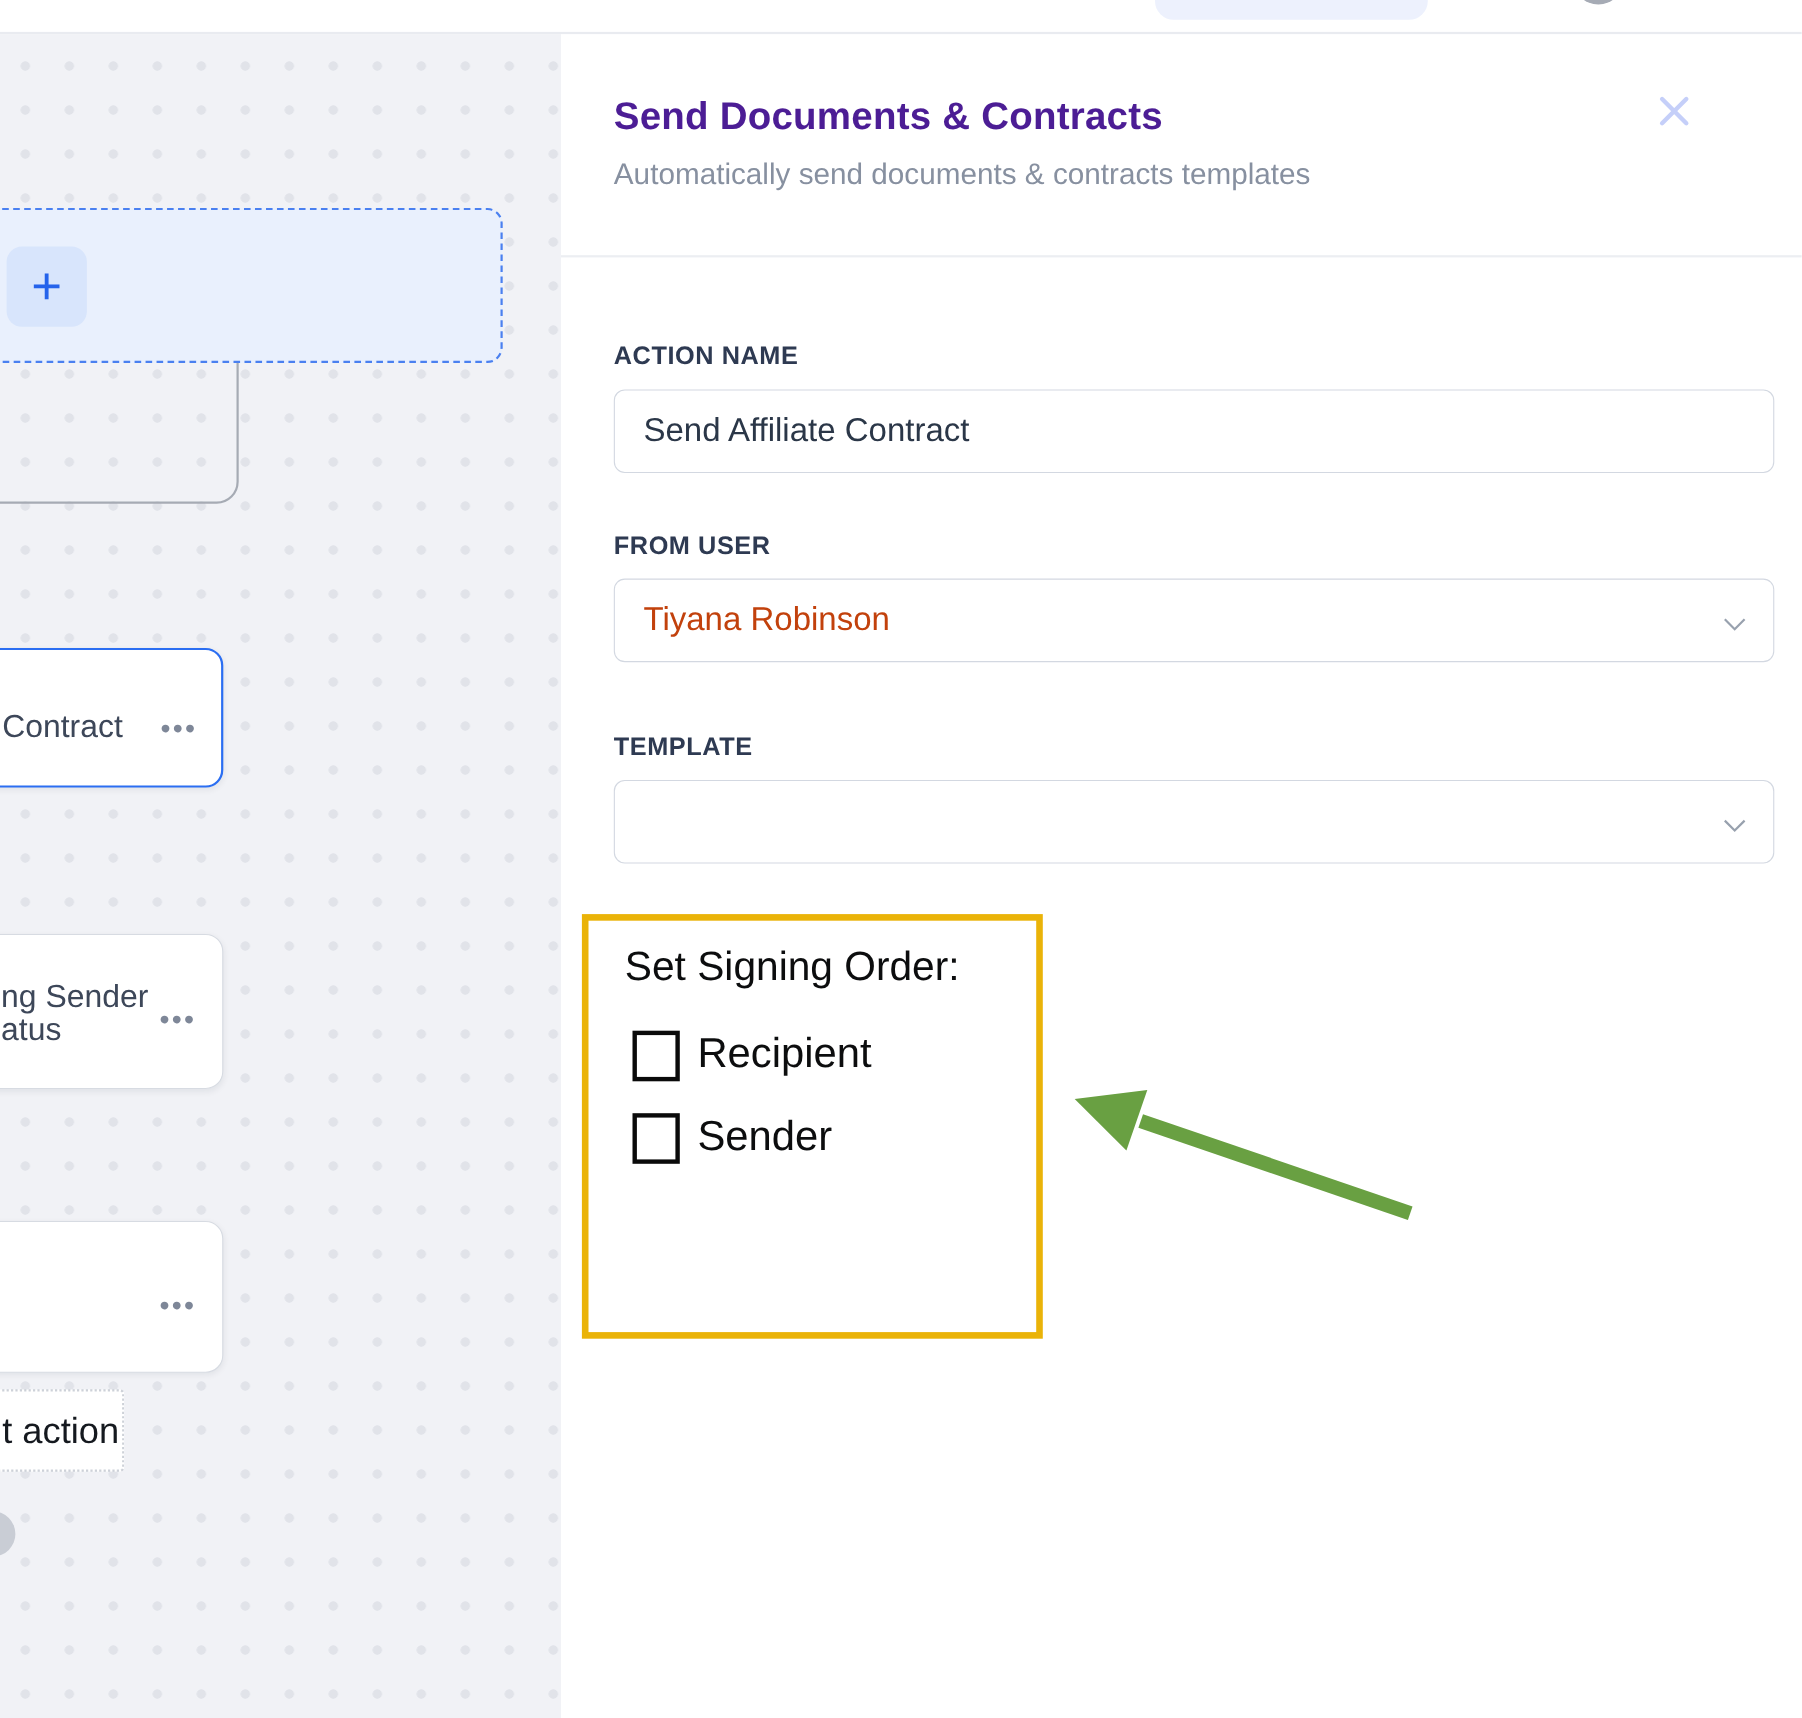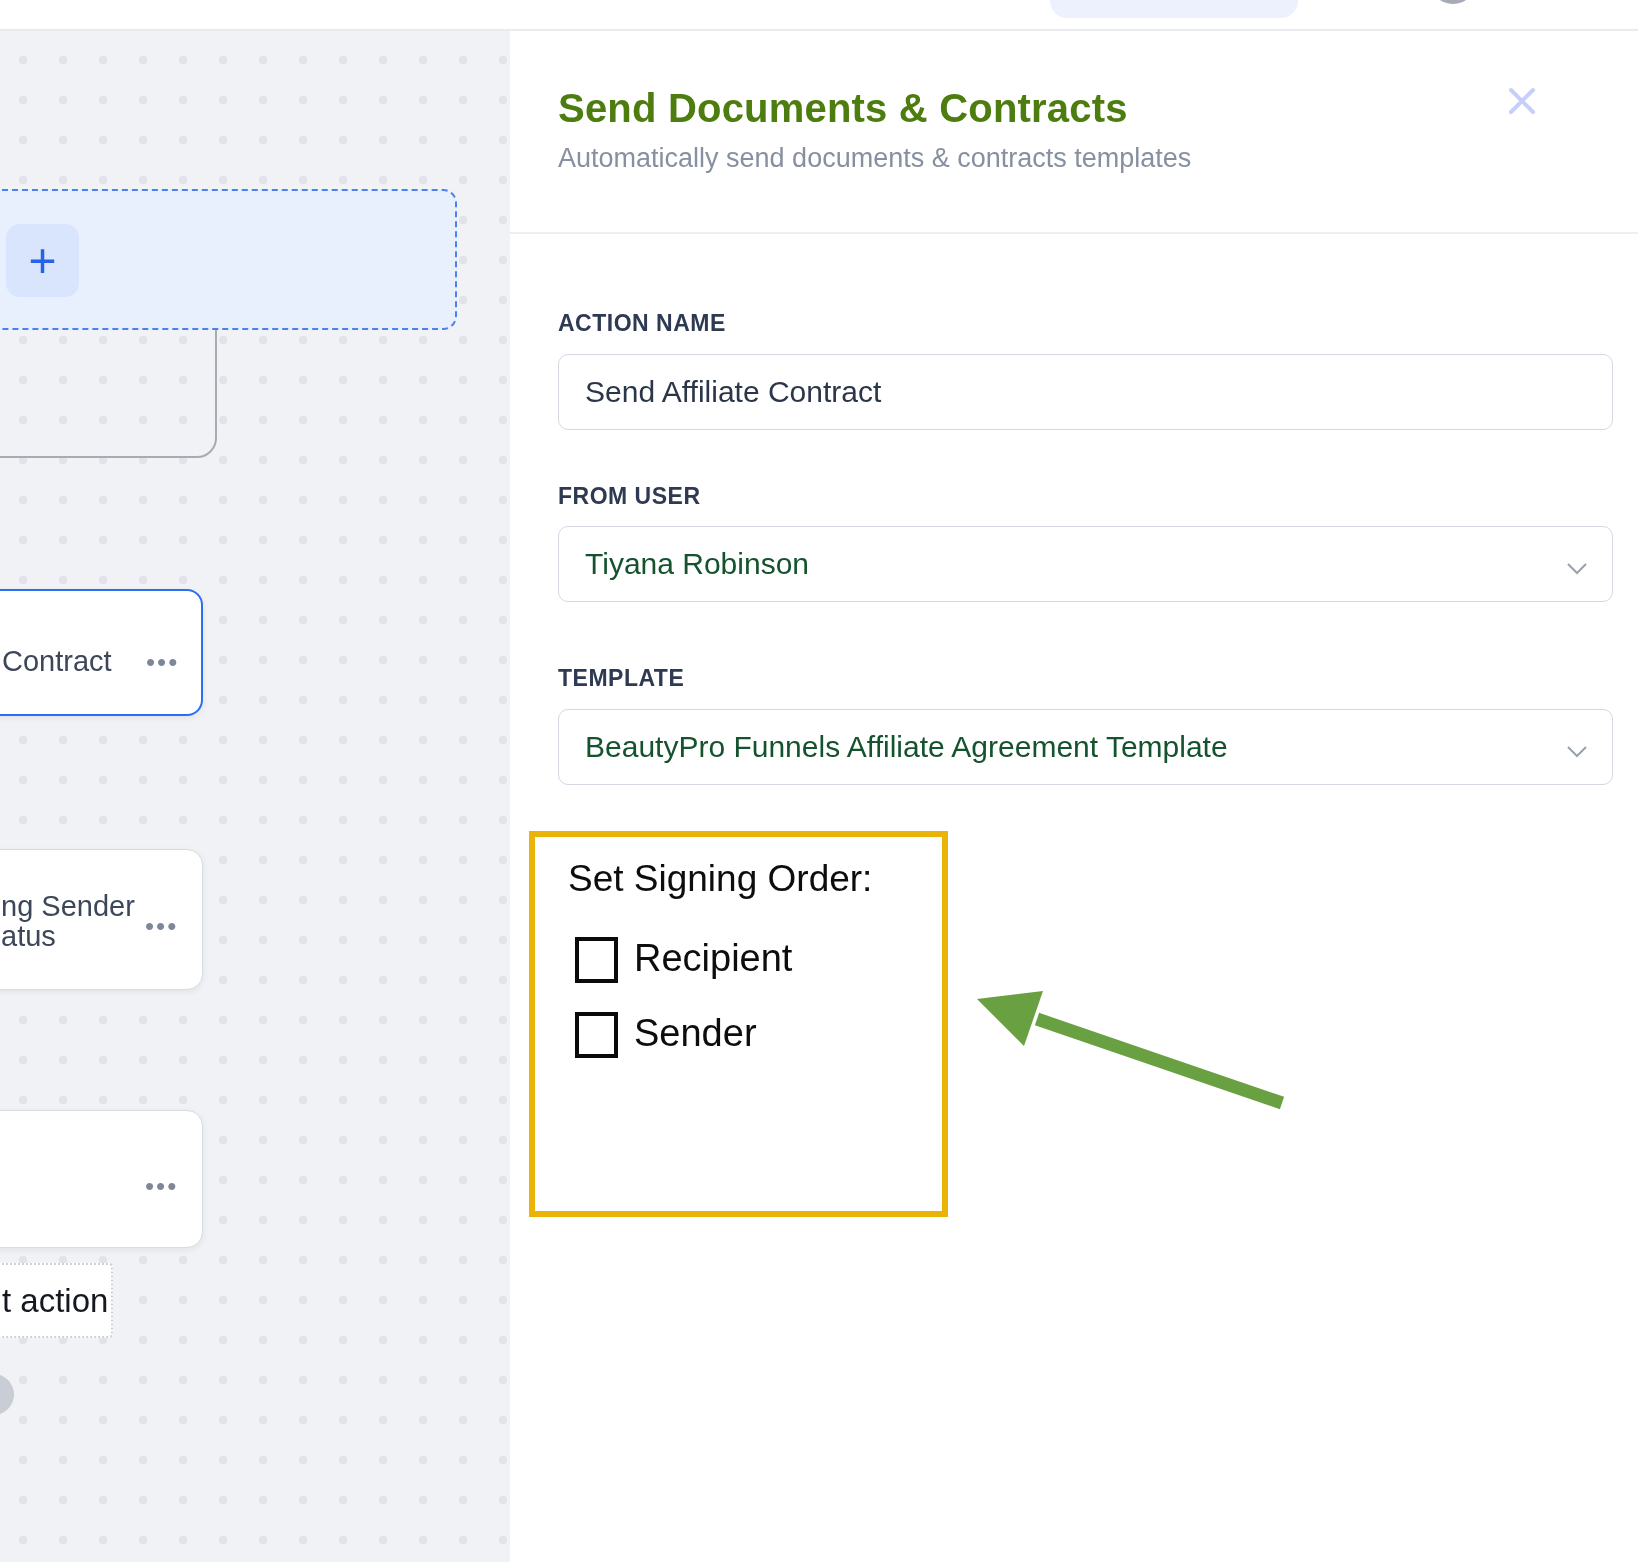--- a/index.html
+++ b/index.html
@@ -42,35 +42,35 @@
 
   .action-chip { position:absolute; left:-34px; top:1232px; width:147px; height:75px;
                  background:#fff; border:2px dotted #cdd1d8; border-radius:4px; }
   .action-chip span { position:absolute; left:34px; top:0; height:71px; display:flex;
                       align-items:center; font-size:33px; color:#15191f; white-space:nowrap; }
   .plus-node { position:absolute; left:-27px; top:1343px; width:41px; height:41px;
                border-radius:50%; background:#c9cdd5; }
 
   
   .panel { position:absolute; left:510px; top:31px; width:1128px; height:1531px; background:#ffffff; }
-  .panel-title { position:absolute; left:48px; top:55px; font-size:40px; font-weight:700;
-                 color:#4d7c0f; letter-spacing:.2px; }
+  .panel-title { position:absolute; left:48px; top:55px; font-size:35px; font-weight:700;
+                 color:#4c1d95; letter-spacing:.2px; }
   .panel-subtitle { position:absolute; left:48px; top:112px; font-size:27px; color:#8790a0; }
   .close-btn { position:absolute; left:994px; top:52px; width:36px; height:36px; cursor:pointer; }
   .panel-divider { position:absolute; left:0; top:201px; width:1128px; height:2px; background:#eceef2; }
 
   .field-label { position:absolute; left:48px; font-size:23px; font-weight:700;
                  color:#2e3a52; letter-spacing:.5px; }
   .text-input, .select-box { position:absolute; left:48px; width:1055px; height:76px;
                  border:1.5px solid #d3d8e1; border-radius:10px; background:#fff; }
   .text-input input { width:100%; height:100%; border:none; outline:none; background:transparent;
                  padding-left:26px; font-size:30px; color:#2b3748;
                  font-family:"Liberation Sans", sans-serif; }
   .select-box { display:flex; align-items:center; padding-left:26px; font-size:30px;
-                color:#14532d; }
+                color:#c2410c; }
   .chevron { position:absolute; right:22px; top:26px; }
 
   
   .anno-box { position:absolute; left:19px; top:800px; width:419px; height:386px;
               border:6px solid #eab308; background:#fff; }
   .anno-heading { position:absolute; left:33px; top:21px; font-size:37px; color:#0c0d0e; }
   .anno-check { position:absolute; left:40px; width:43px; height:46px; border:4px solid #0a0a0a;
                 background:#fff; }
   .anno-opt-label { position:absolute; left:99px; font-size:38px; color:#0c0d0e; }
   .anno-arrow { position:absolute; left:0; top:0; width:1128px; height:1531px;
@@ -140,21 +140,20 @@
       <span>Tiyana Robinson</span>
       <span class="chevron">
         <svg width="26" height="24" viewBox="0 0 26 24">
           <polyline points="4,8 13,17 22,8" fill="none" stroke="#98a1ae" stroke-width="2"></polyline>
         </svg>
       </span>
     </div>
 
     <div class="field-label" style="top:634px;">TEMPLATE</div>
     <div class="select-box" style="top:678px;">
-      <span>BeautyPro Funnels Affiliate Agreement Template</span>
       <span class="chevron">
         <svg width="26" height="24" viewBox="0 0 26 24">
           <polyline points="4,8 13,17 22,8" fill="none" stroke="#98a1ae" stroke-width="2"></polyline>
         </svg>
       </span>
     </div>
 
     <div class="anno-box">
       <div class="anno-heading">Set Signing Order:</div>
 

